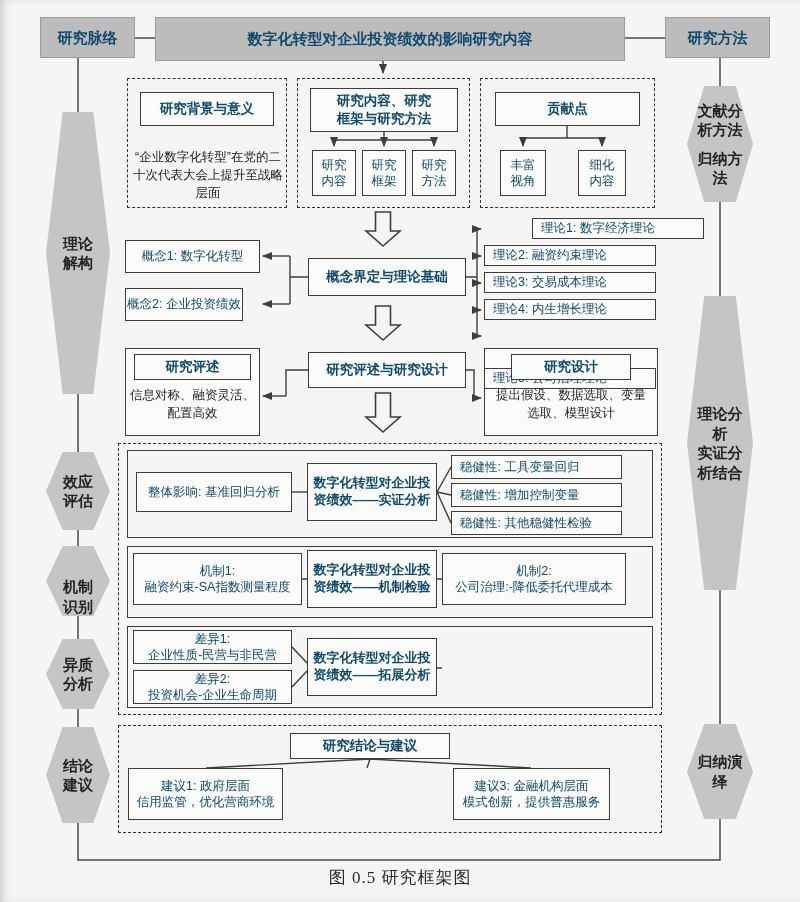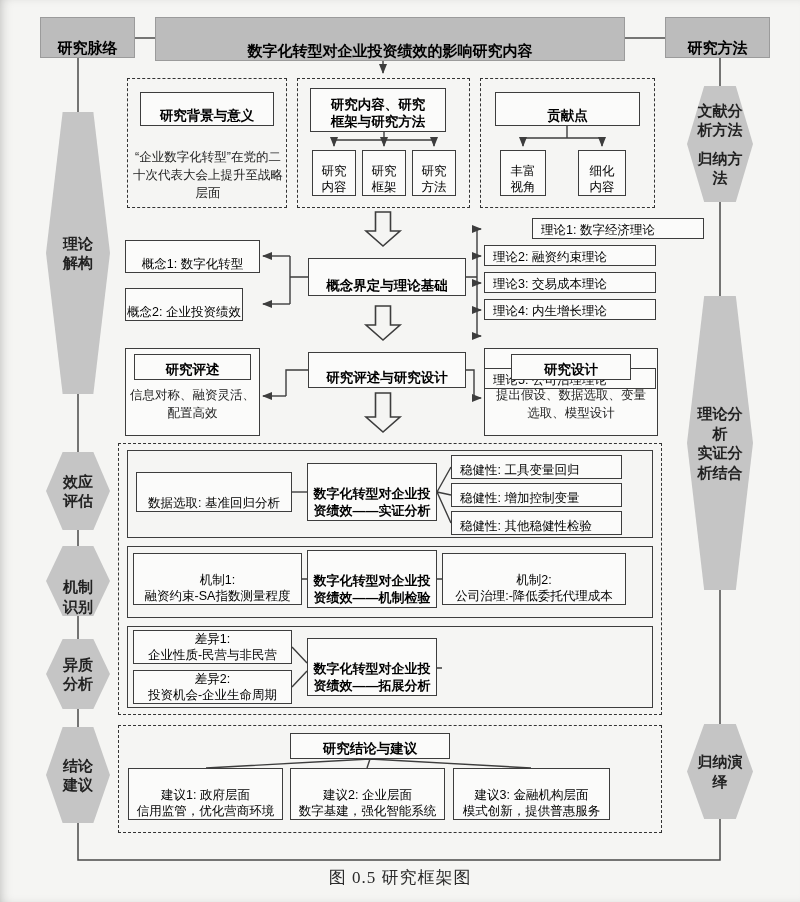--- a/index.html
+++ b/index.html
@@ -1,22 +1,22 @@
 <!DOCTYPE html>
 <html><head>
 <meta charset="utf-8">
 <style>
   html,body{margin:0;padding:0;}
   body{background:#e9e9e7;font-family:"Liberation Sans",sans-serif;}
   #stage{position:relative;width:800px;height:902px;background:#f5f5f3;overflow:hidden;
          box-shadow:inset 6px 0 14px -8px rgba(0,0,0,.35);}
   .abs{position:absolute;box-sizing:border-box;}
   svg.layer{position:absolute;left:0;top:0;z-index:1;}
-  .node{z-index:2;display:flex;align-items:flex-end;justify-content:center;text-align:center;
-        color:#000000;line-height:1.3;}
+  .node{z-index:2;display:flex;align-items:center;justify-content:center;text-align:center;
+        color:#0c4a6e;line-height:1.3;}
   .graybox{background:#bcbcbc;border:1px solid #9b9b9b;font-weight:bold;font-size:15px;}
   .whitebox{background:#fbfbfa;border:1.5px solid #3d3d3d;font-size:12.5px;}
   .boldbox{background:#fbfbfa;border:1.5px solid #3d3d3d;font-weight:bold;font-size:13px;}
   .hdrbox{background:#fbfbfa;border:1.5px solid #3d3d3d;font-weight:bold;font-size:13.5px;}
   .dashedbox{border:1.6px dashed #333;background:transparent;z-index:2;}
   .solidframe{border:1.5px solid #3d3d3d;background:transparent;z-index:2;}
   .hex{background:#c5c5c5;z-index:2;display:flex;flex-direction:column;align-items:center;
        justify-content:center;font-weight:bold;font-size:15px;color:#222;text-align:center;
        clip-path:polygon(26% 0%,74% 0%,100% 50%,74% 100%,26% 100%,0% 50%);line-height:1.3;}
   .hex .w2{width:32px;}
@@ -132,21 +132,21 @@
     <span class="w3">归纳演绎</span>
   </div>
 
   <div class="abs dashedbox" style="left:127px;top:78px;width:160px;height:130px;"></div>
   <div class="abs node hdrbox" style="left:140px;top:92px;width:134px;height:34px;">
       <span>研究背景与意义</span>
     </div>
   <div class="abs plaintext" style="left:133px;top:148px;width:150px;"><span>“企业数字化转型”在党的二十次代表大会上提升至战略层面</span></div>
 
   <div class="abs dashedbox" style="left:297px;top:78px;width:173px;height:130px;"></div>
-  <div class="abs node hdrbox" style="left:310px;top:88px;width:136px;height:44px;">
+  <div class="abs node hdrbox" style="left:310px;top:88px;width:148px;height:44px;">
       <span style="width:100px;">研究内容、研究框架与研究方法</span>
     </div>
   <div class="abs node whitebox" style="left:312px;top:150px;width:44px;height:46px;">
       <span style="width:26px;">研究内容</span>
     </div>
   <div class="abs node whitebox" style="left:362px;top:150px;width:44px;height:46px;">
       <span style="width:26px;">研究框架</span>
     </div>
   <div class="abs node whitebox" style="left:412px;top:150px;width:44px;height:46px;">
       <span style="width:26px;">研究方法</span>
@@ -199,21 +199,21 @@
   <div class="abs whitebox" style="left:484px;top:348px;width:174px;height:88px;"></div>
   <div class="abs node hdrbox" style="left:511px;top:354px;width:120px;height:26px;">
       <span>研究设计</span>
     </div>
   <div class="abs plaintext" style="left:490px;top:386px;width:162px;"><span>提出假设、数据选取、变量选取、模型设计</span></div>
 
   <div class="abs dashedbox" style="left:118px;top:443px;width:544px;height:272px;"></div>
 
   <div class="abs solidframe" style="left:127px;top:450px;width:526px;height:88px;"></div>
   <div class="abs node whitebox" style="left:136px;top:472px;width:156px;height:40px;">
-      <span>数据选取: 基准回归分析</span>
+      <span>整体影响: 基准回归分析</span>
     </div>
   <div class="abs node boldbox pre" style="left:307px;top:463px;width:130px;height:58px;"><span class="pre">数字化转型对企业投
 资绩效——实证分析</span></div>
   <div class="abs node whitebox leftpad" style="left:451px;top:455px;width:171px;height:24px;">
       <span>稳健性: 工具变量回归</span>
     </div>
   <div class="abs node whitebox leftpad" style="left:451px;top:483px;width:171px;height:24px;">
       <span>稳健性: 增加控制变量</span>
     </div>
   <div class="abs node whitebox leftpad" style="left:451px;top:511px;width:171px;height:24px;">
@@ -249,24 +249,20 @@
     </div>
 
   <div class="abs dashedbox" style="left:118px;top:725px;width:544px;height:108px;"></div>
   <div class="abs node hdrbox" style="left:290px;top:733px;width:160px;height:26px;">
       <span>研究结论与建议</span>
     </div>
   <div class="abs node whitebox" style="left:128px;top:768px;width:155px;height:52px;">
       <span class="pre">建议1: 政府层面
 信用监管，优化营商环境</span>
     </div>
-  <div class="abs node whitebox" style="left:290px;top:768px;width:155px;height:52px;">
-      <span class="pre">建议2: 企业层面
-数字基建，强化智能系统</span>
-    </div>
   <div class="abs node whitebox" style="left:453px;top:768px;width:157px;height:52px;">
       <span class="pre">建议3: 金融机构层面
 模式创新，提供普惠服务</span>
     </div>
 
   <div id="caption" class="abs" style="left:0;top:866px;width:800px;"><span>图 0.5 研究框架图</span></div>
 
 </div>
 
 </body></html>

